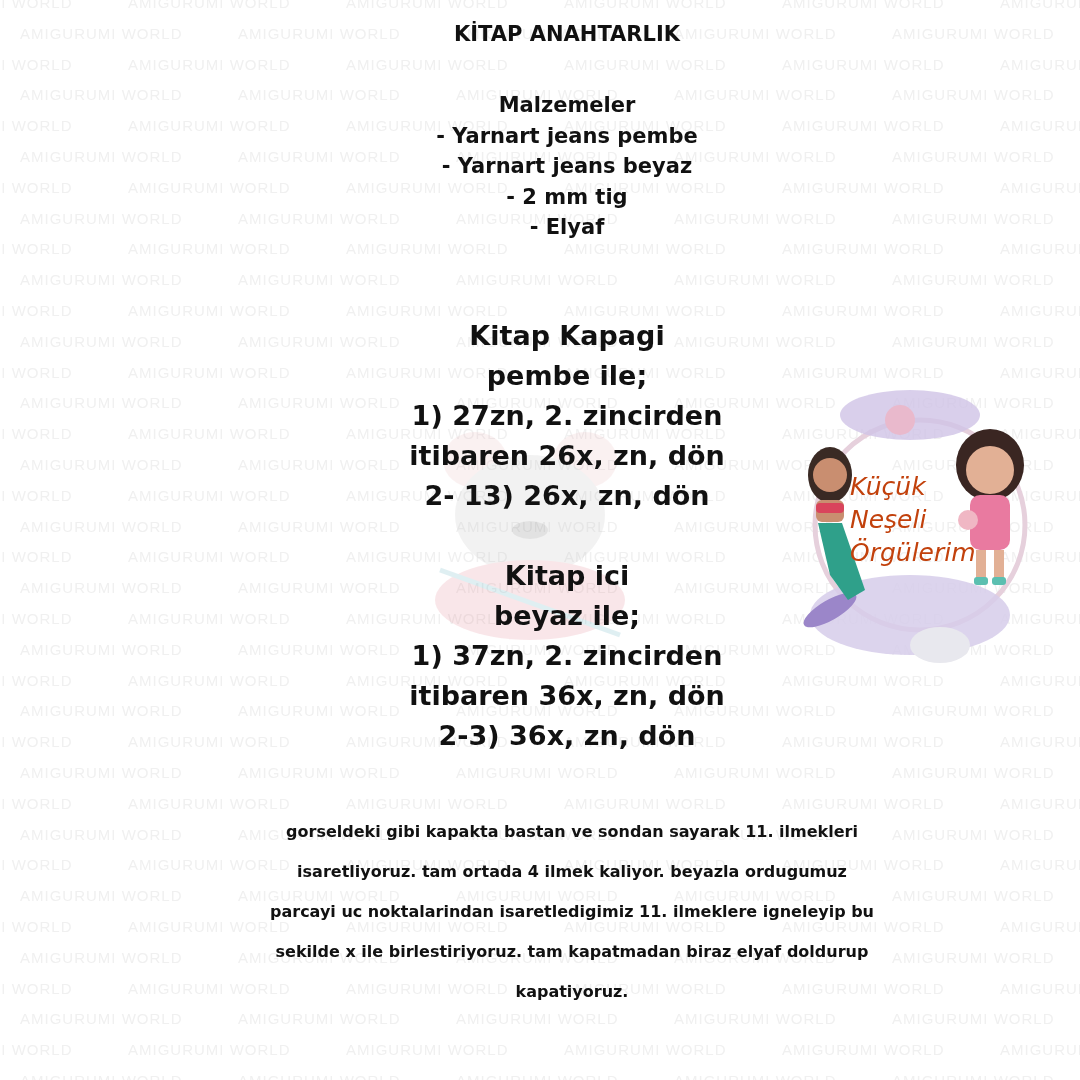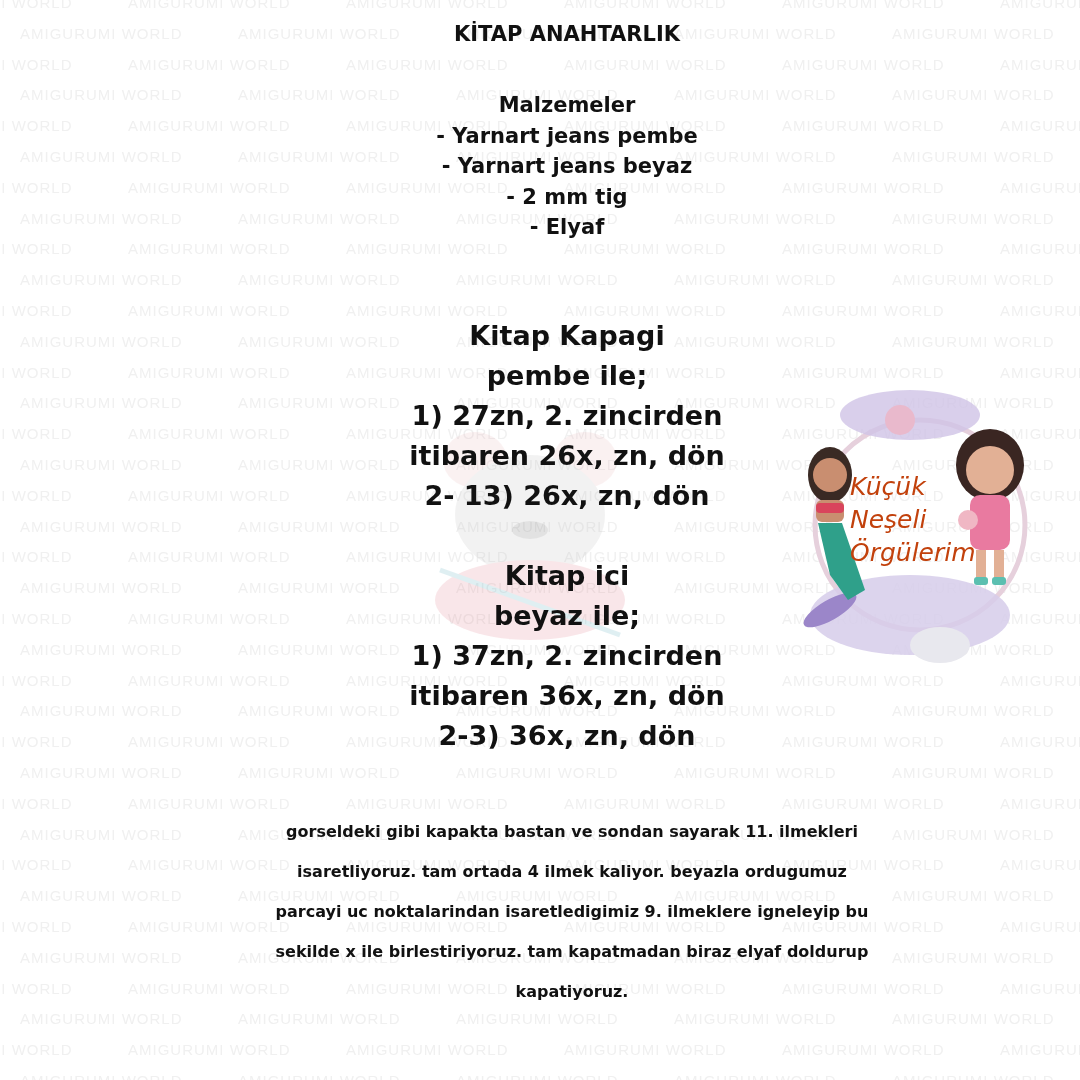--- a/index.html
+++ b/index.html
@@ -94,21 +94,21 @@
   <div>Kitap ici</div>
   <div>beyaz ile;</div>
   <div>1) 37zn, 2. zincirden</div>
   <div>itibaren 36x, zn, dön</div>
   <div>2-3) 36x, zn, dön</div>
 </div>
 
 <div class="content footer">
   <div>gorseldeki gibi kapakta bastan ve sondan sayarak 11. ilmekleri</div>
   <div>isaretliyoruz. tam ortada 4 ilmek kaliyor. beyazla ordugumuz</div>
-  <div>parcayi uc noktalarindan isaretledigimiz 9. ilmeklere igneleyip bu</div>
+  <div>parcayi uc noktalarindan isaretledigimiz 11. ilmeklere igneleyip bu</div>
   <div>sekilde x ile birlestiriyoruz. tam kapatmadan biraz elyaf doldurup</div>
   <div>kapatiyoruz.</div>
 </div>
 
 <div class="logo">
   <svg width="250" height="310" viewBox="0 0 250 310">
     <circle cx="130" cy="150" r="105" fill="none" stroke="#e6d0dc" stroke-width="5"></circle>
     <ellipse cx="120" cy="40" rx="70" ry="25" fill="#cfc3e6" opacity="0.8"></ellipse>
     <circle cx="110" cy="45" r="15" fill="#e9b9cc"></circle>
     <ellipse cx="120" cy="240" rx="100" ry="40" fill="#d6cdea" opacity="0.85"></ellipse>

